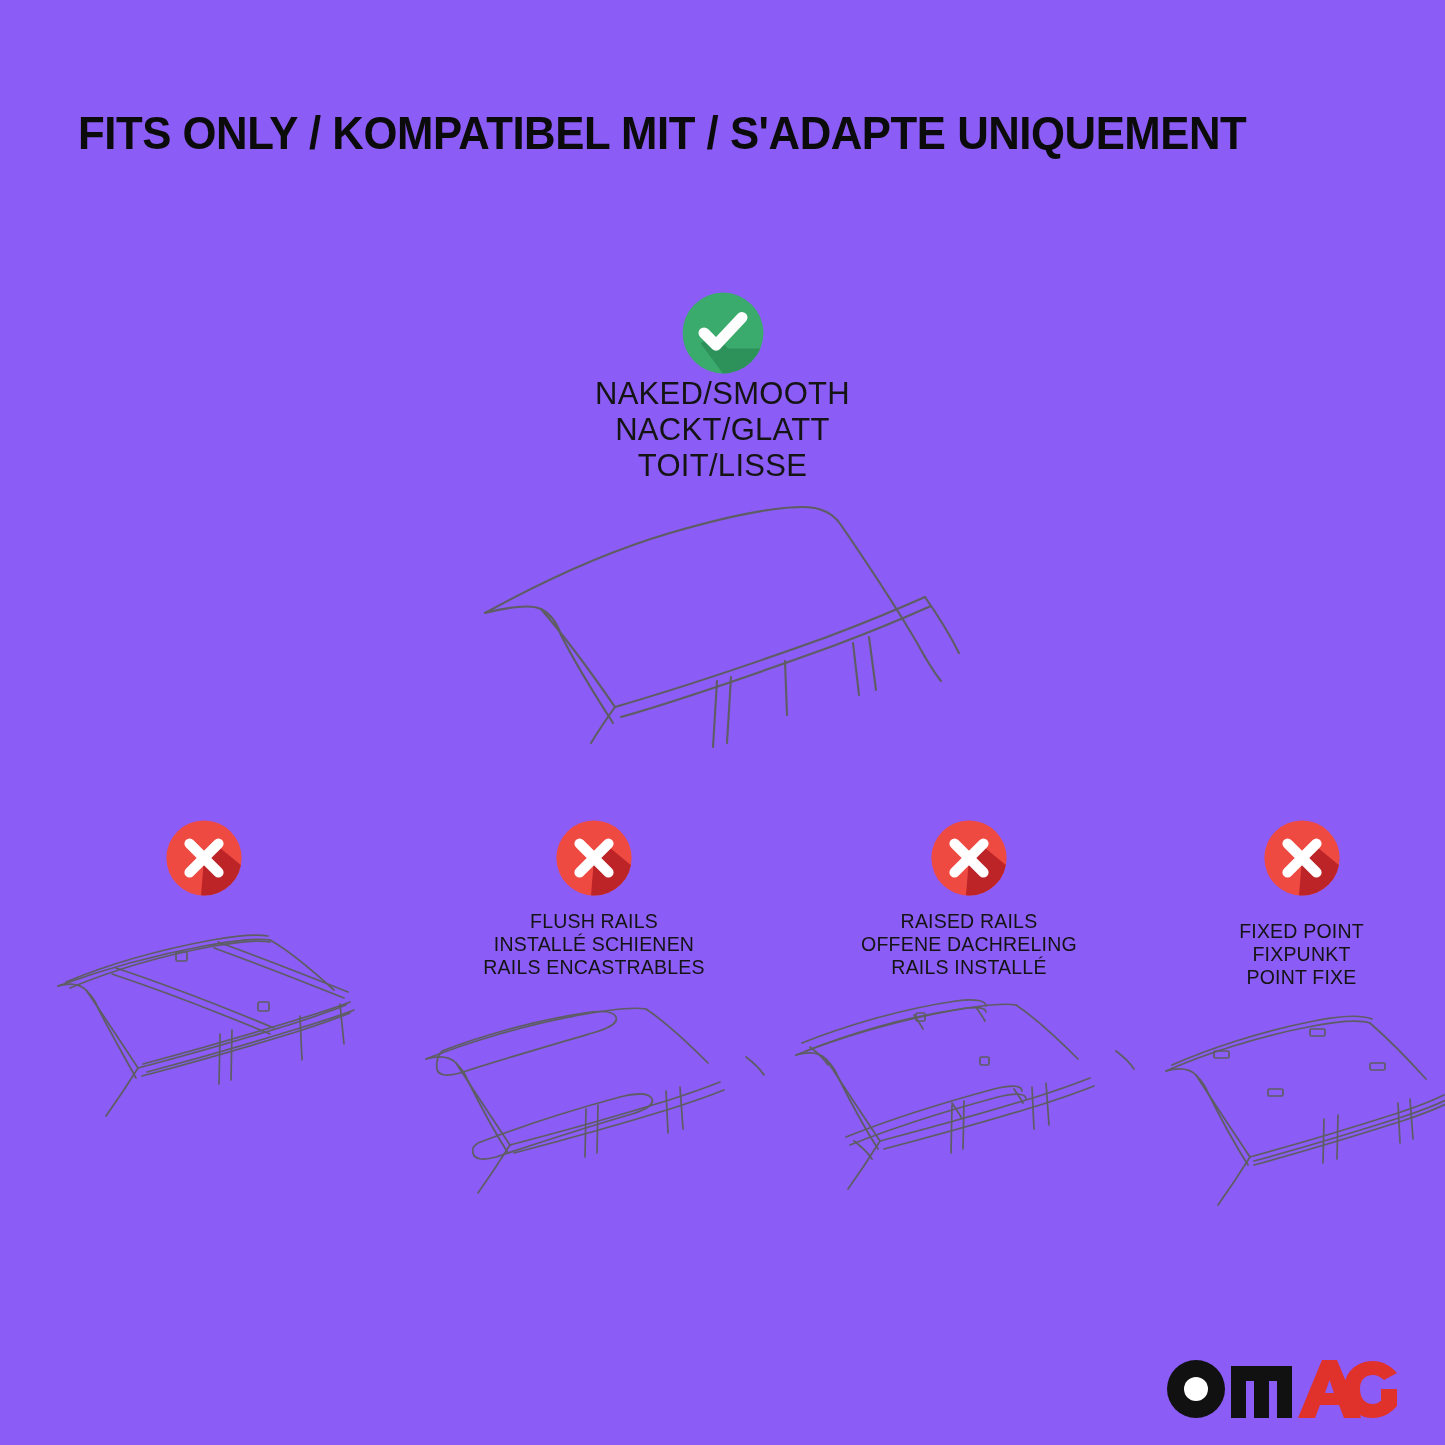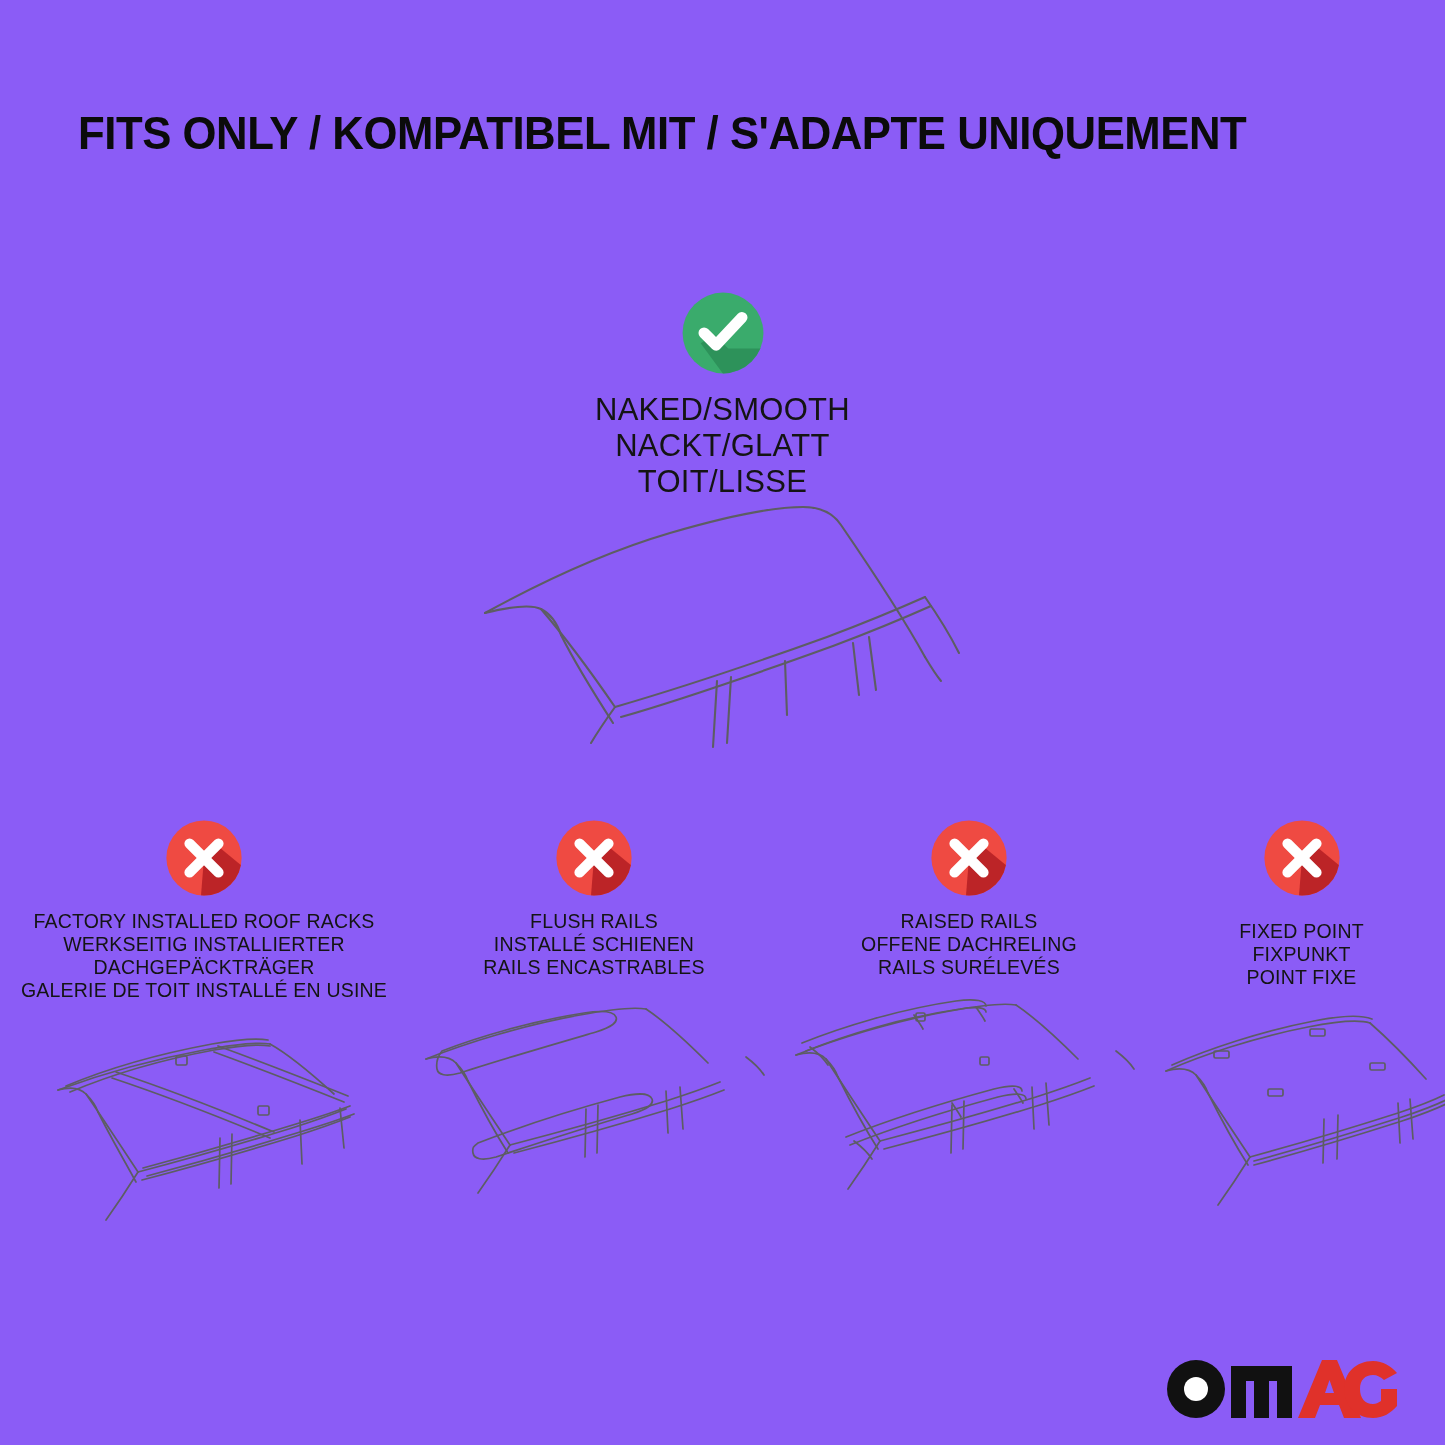--- a/index.html
+++ b/index.html
@@ -29,21 +29,20 @@
   }
 
   
   .ok-block{
     position:absolute;
     left:0; top:290px; width:1445px;
     display:flex;flex-direction:column;align-items:center;
   }
   .ok-icon{width:86px;height:86px;position:relative;}
   .ok-caption{
-    margin-top:16px;
     text-align:center;
     font-size:31px;
     line-height:36px;
     letter-spacing:0.3px;
     font-weight:400;
     color:#141414;
   }
 
   .hero-roof{
     position:absolute;
@@ -163,26 +162,20 @@
           <circle cx="50" cy="50" r="47" fill="#ef4a42"></circle>
           <g clip-path="url(#xclip0)">
             <polygon points="50,50 66,34 100,62 100,100 46,100" fill="#b62025" opacity="0.9"></polygon>
           </g>
           <g stroke="#ffffff" stroke-width="13" stroke-linecap="round">
             <line x1="32" y1="32" x2="68" y2="68"></line>
             <line x1="68" y1="32" x2="32" y2="68"></line>
           </g>
         </svg>
       </div>
-      <div class="col-caption">
-        <span class="ln">FACTORY INSTALLED ROOF RACKS</span>
-        <span class="ln">WERKSEITIG INSTALLIERTER</span>
-        <span class="ln">DACHGEPÄCKTRÄGER</span>
-        <span class="ln">GALERIE DE TOIT INSTALLÉ EN USINE</span>
-      </div>
       <div class="col-art">
         <svg viewBox="0 0 380 220" width="380" height="220">
           <g fill="none" stroke="#5d5d63" stroke-width="1.7" stroke-linecap="round" stroke-linejoin="round">
 
             <path d="M58 74 C 96 60 150 44 204 34 C 236 28 258 26 270 28"></path>
             <path d="M270 28 C 288 38 312 58 334 78"></path>
             <path d="M58 74 C 72 70 80 72 86 78 C 92 84 96 90 98 96"></path>
             <path d="M86 78 C 104 104 122 132 138 156"></path>
             <path d="M138 156 C 184 144 240 128 292 112 C 320 103 336 97 346 93"></path>
             <path d="M142 164 C 188 152 244 136 296 120 C 324 111 340 105 350 101"></path>
@@ -279,21 +272,21 @@
           </g>
           <g stroke="#ffffff" stroke-width="13" stroke-linecap="round">
             <line x1="32" y1="32" x2="68" y2="68"></line>
             <line x1="68" y1="32" x2="32" y2="68"></line>
           </g>
         </svg>
       </div>
       <div class="col-caption">
         <span class="ln">RAISED RAILS</span>
         <span class="ln">OFFENE DACHRELING</span>
-        <span class="ln">RAILS SURÉLEVÉS</span>
+        <span class="ln">RAILS INSTALLÉ</span>
       </div>
       <div class="col-art">
         <svg viewBox="0 0 360 220" width="360" height="220">
           <g fill="none" stroke="#5d5d63" stroke-width="1.7" stroke-linecap="round" stroke-linejoin="round">
             <path d="M16 62 C 56 46 114 28 170 18 C 202 12 224 10 236 12"></path>
             <path d="M236 12 C 254 24 278 46 298 66"></path>
             <path d="M16 62 C 30 58 40 60 46 66 C 52 72 56 78 58 84"></path>
             <path d="M46 66 C 64 94 84 124 100 148"></path>
             <path d="M100 148 C 146 136 204 120 256 104 C 284 95 300 89 310 85"></path>
             <path d="M104 156 C 150 144 208 128 260 112 C 288 103 304 97 314 93"></path>

